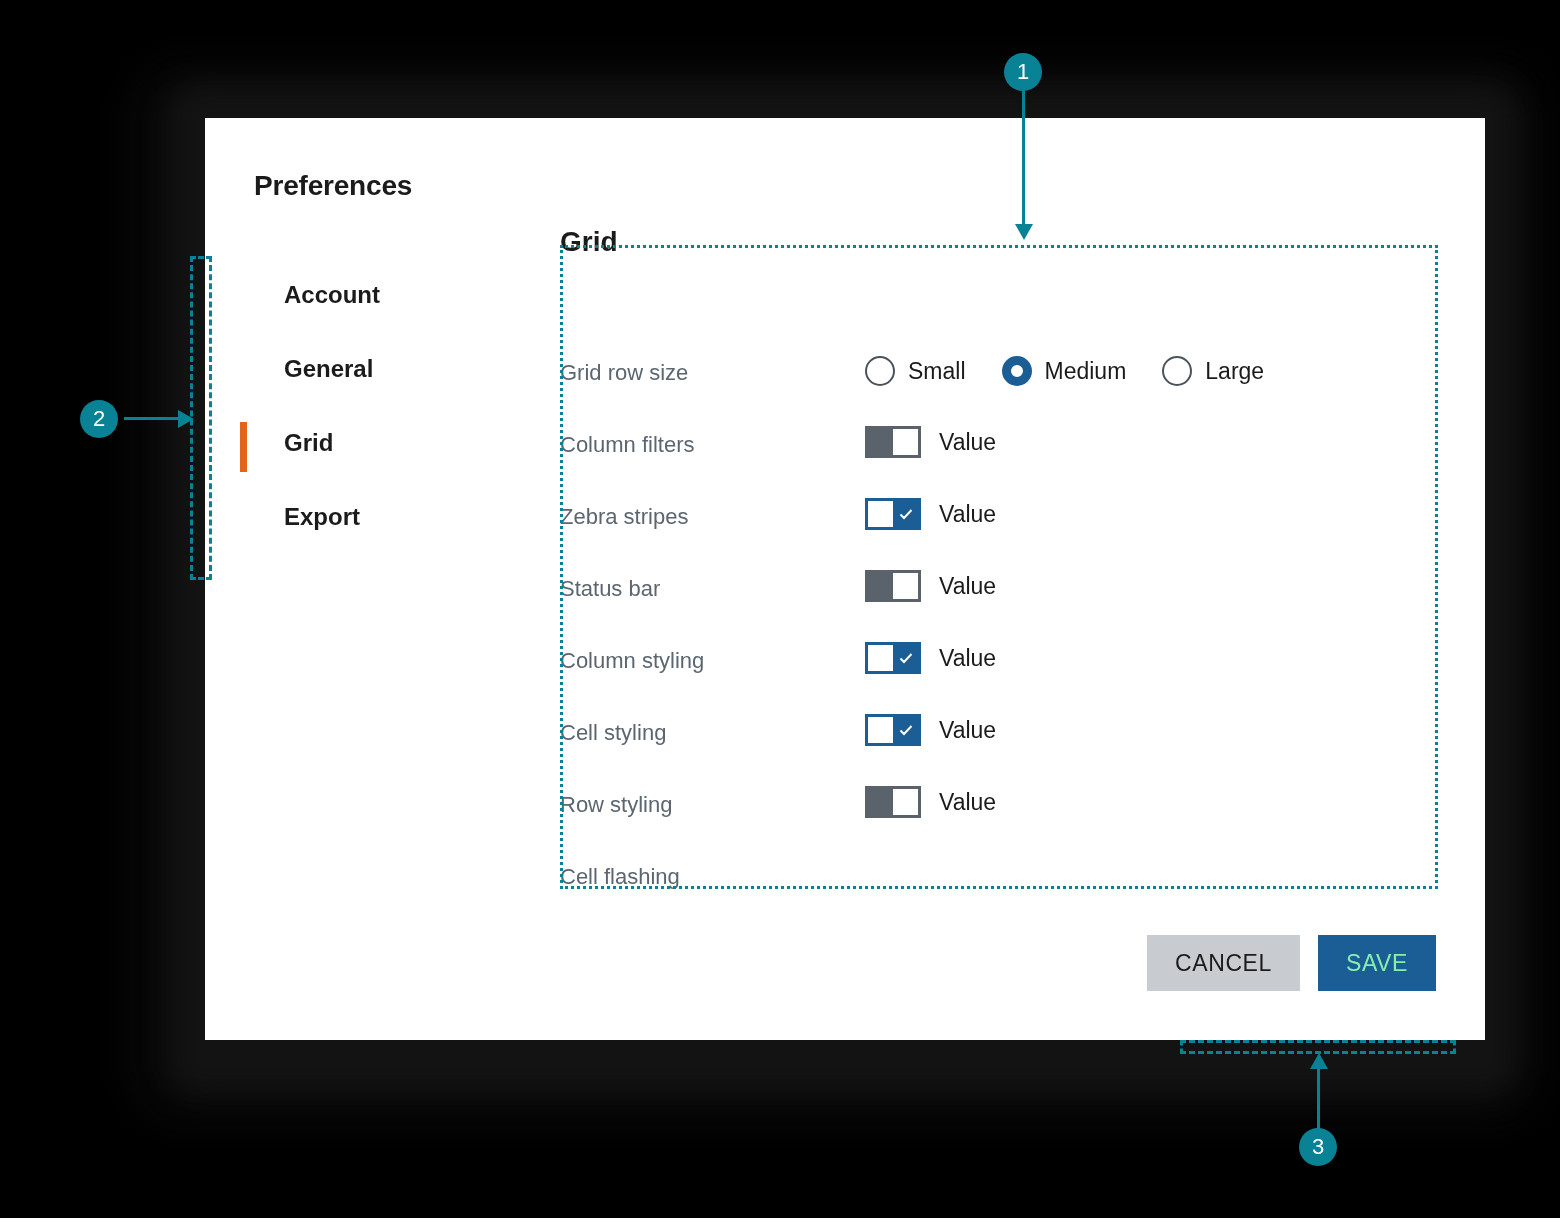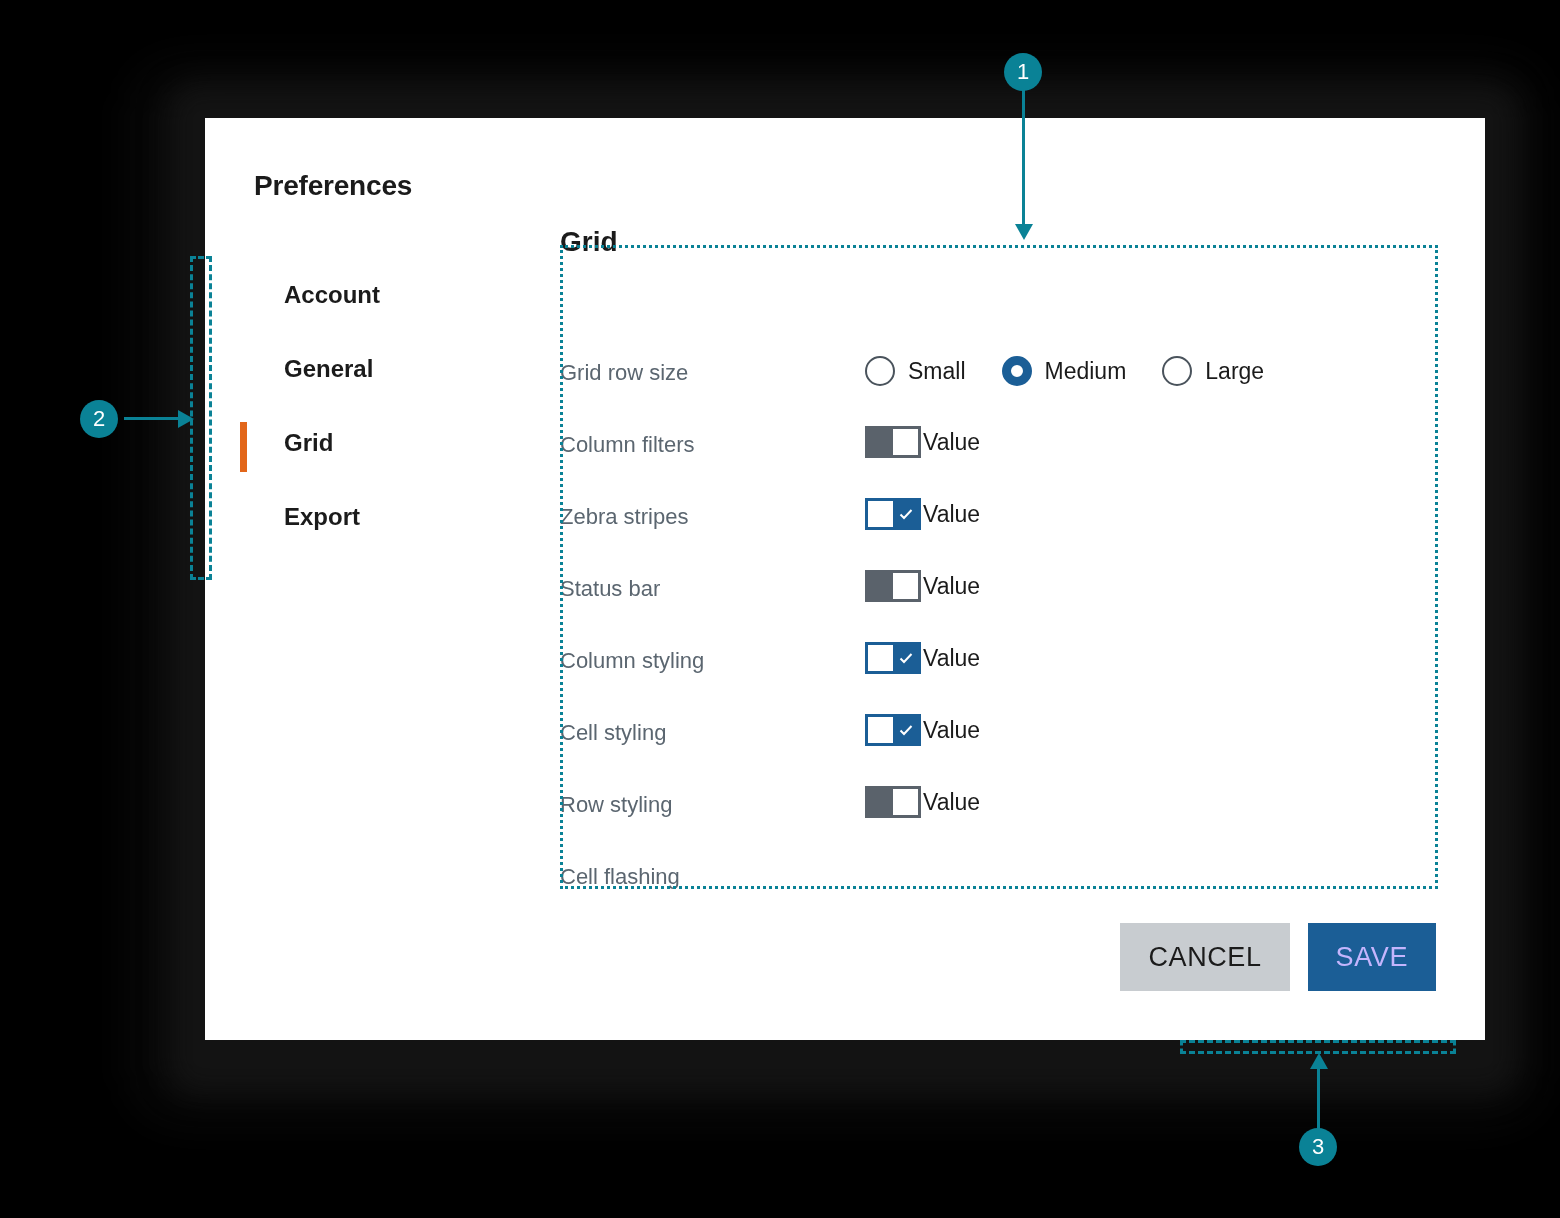--- a/index.html
+++ b/index.html
@@ -181,47 +181,47 @@
     top: 0; right: 0;
     width: 25px; height: 26px;
     display: none;
     align-items: center;
     justify-content: center;
   }
   .toggle.on .check { display: flex; }
   .toggle .check svg { display: block; }
 
   .toggle-value {
-    margin-left: 2px;
+    margin-left: 18px;
     font-size: 23px;
     color: #1b1b1b;
   }
 
   
   .footer {
     position: absolute;
     right: 49px;
     bottom: 49px;
     display: flex;
     gap: 18px;
   }
   .btn {
-    height: 68px;
+    height: 56px;
     padding: 0 28px;
-    font-size: 27px;
+    font-size: 23px;
     letter-spacing: 0.6px;
     border: none;
     cursor: pointer;
     font-family: "Liberation Sans", sans-serif;
     display: flex;
     align-items: center;
     justify-content: center;
   }
   .btn-cancel { background: #c8ccd0; color: #1b1b1b; min-width: 130px; }
-  .btn-save   { background: #1b5e96; color: #c4b5fd; min-width: 96px; }
+  .btn-save   { background: #1b5e96; color: #86efac; min-width: 96px; }
 
   
   .anno-box-dotted {
     position: absolute;
     border: 3px dotted #0a8296;
     pointer-events: none;
   }
   .anno-box-dashed {
     position: absolute;
     border: 3px dashed #0a8296;

